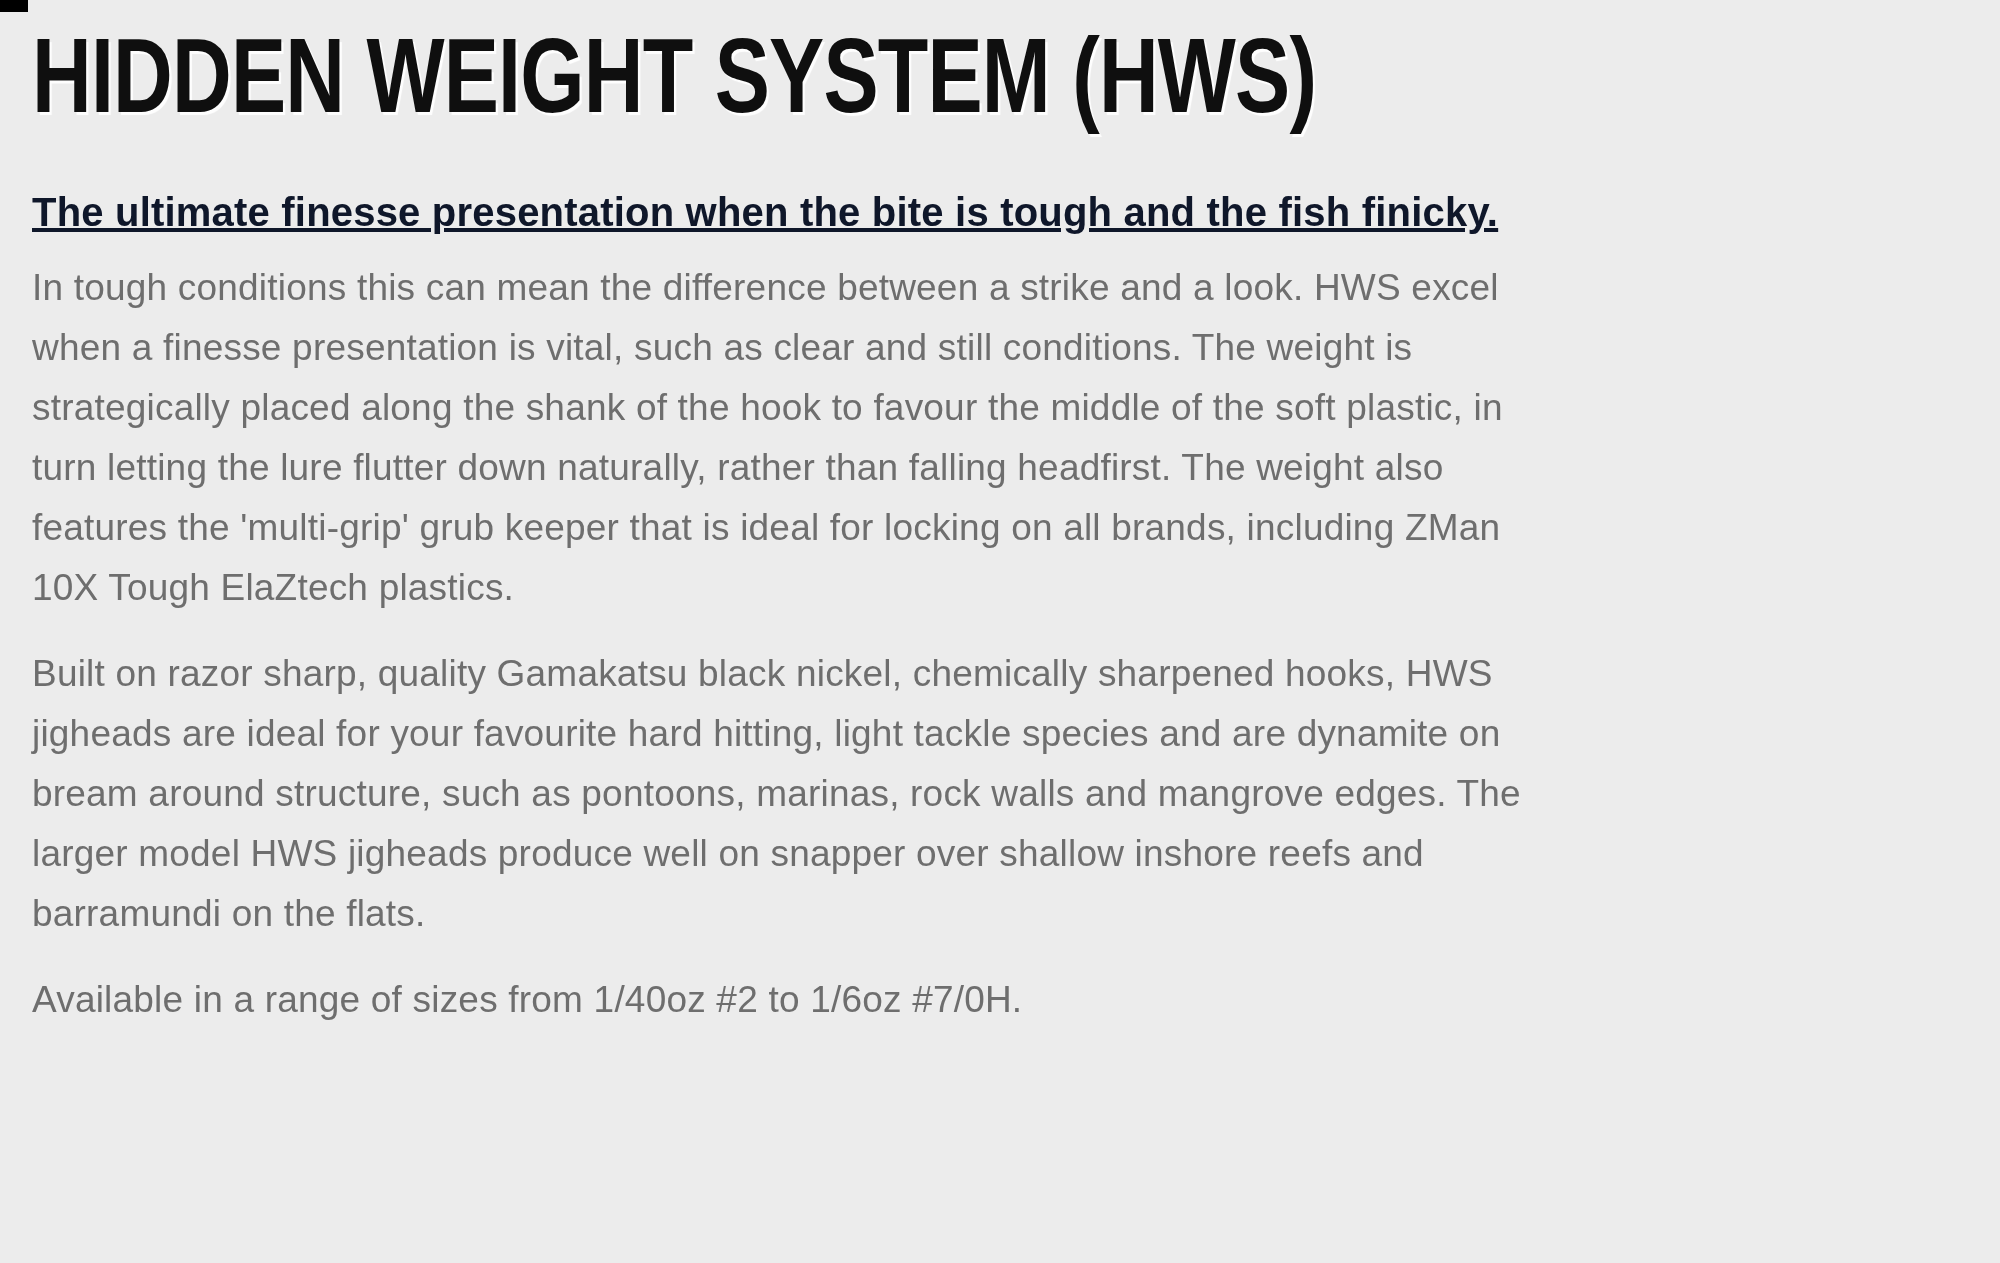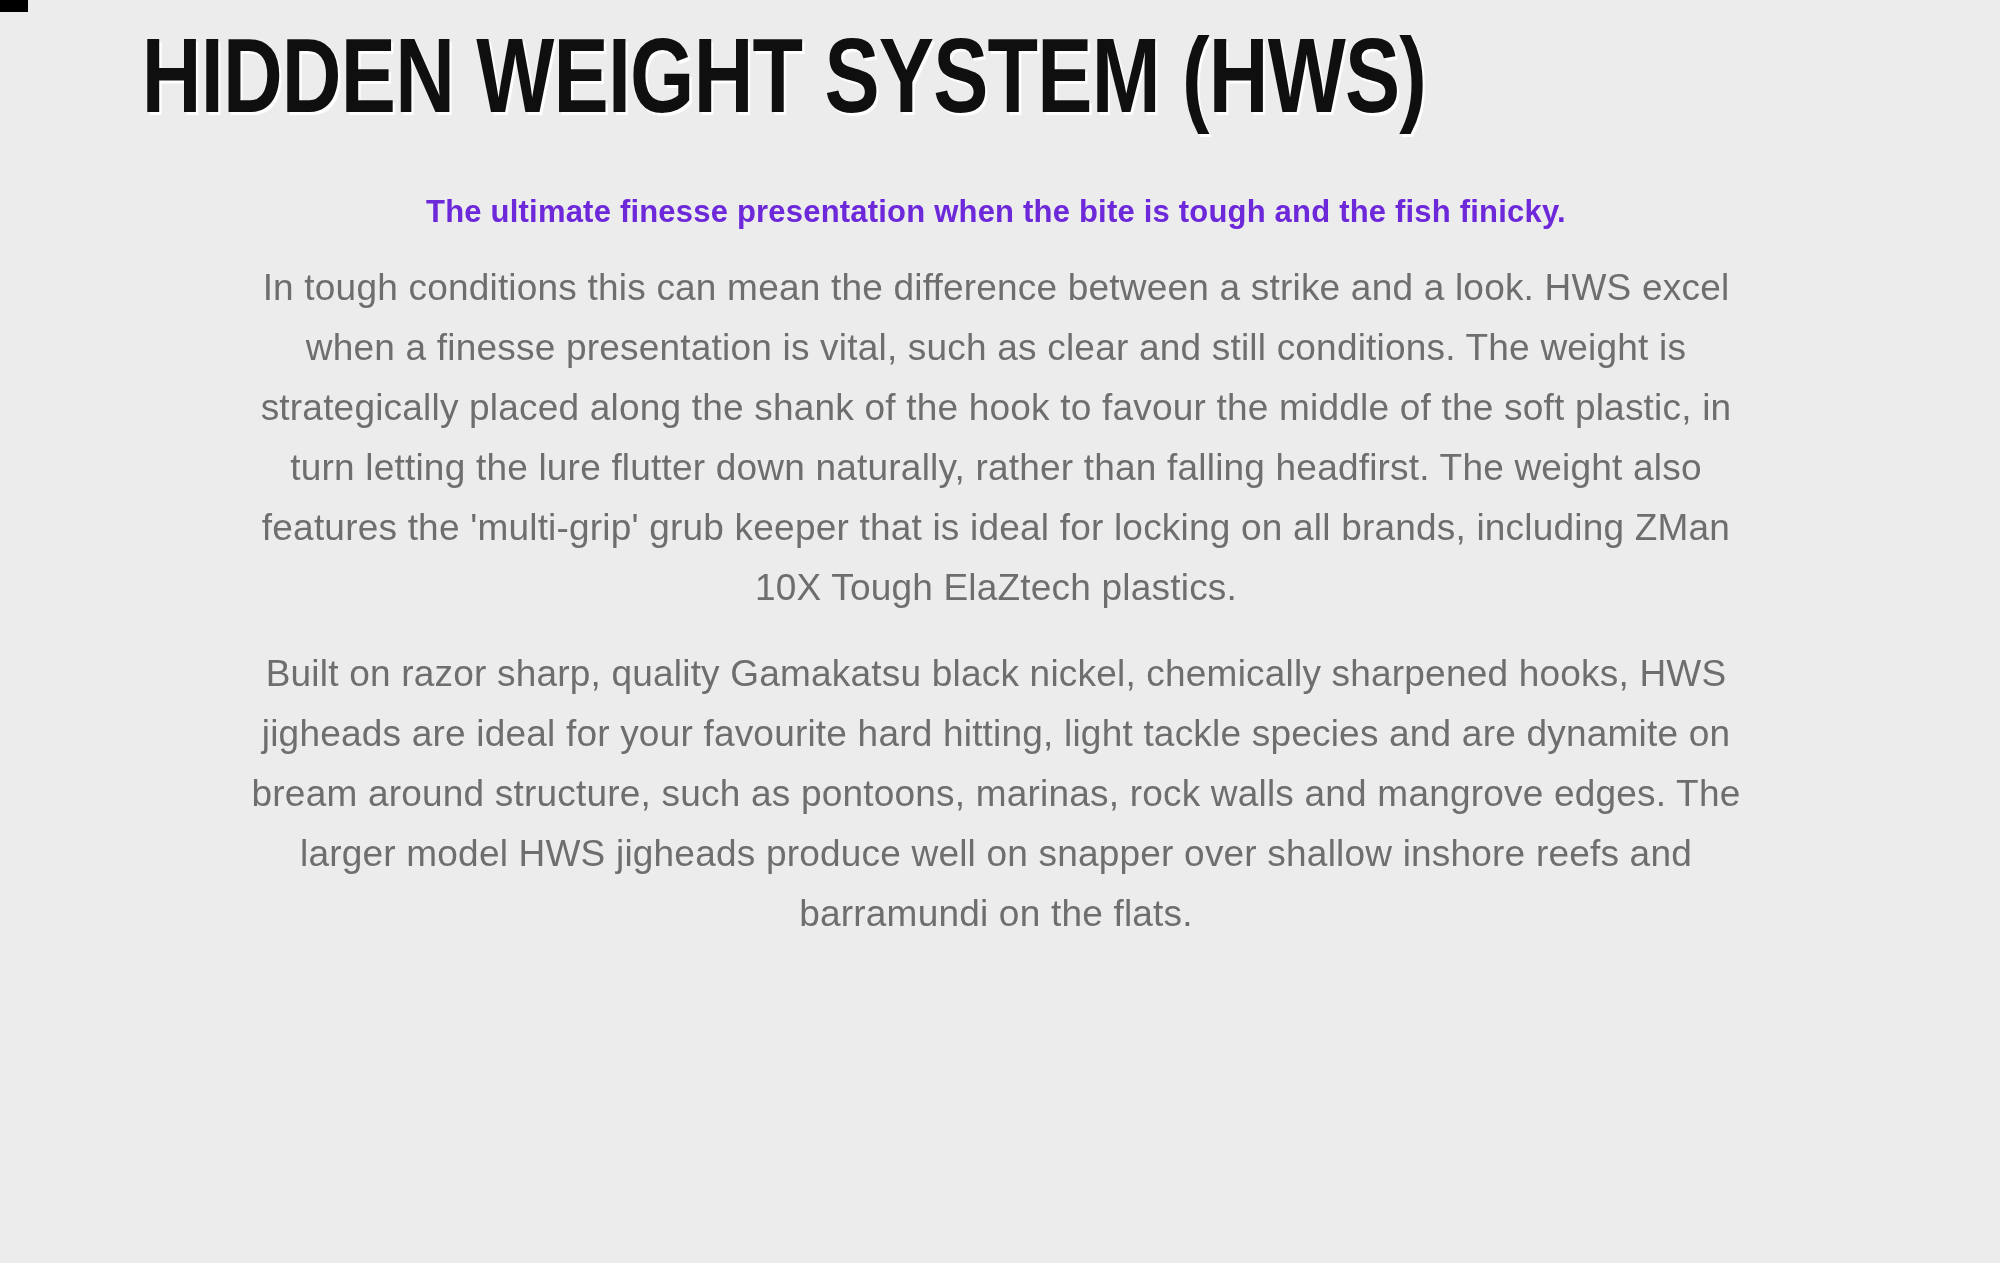--- a/index.html
+++ b/index.html
@@ -17,41 +17,41 @@
   .corner-artifact {
     position: absolute;
     left: 0;
     top: 0;
     width: 28px;
     height: 12px;
     background: #000000;
   }
   .content {
     padding: 14px 40px 0 32px;
-    text-align: center;
   }
   .page-title {
     margin: 8px 0 0 0;
     font-size: 106px;
     font-weight: bold;
     line-height: 1.0;
     color: #0f0f0f;
     letter-spacing: -1px;
     white-space: nowrap;
     transform: scaleX(0.78);
     transform-origin: 0 50%;
     text-shadow: 3px 3px 1px rgba(255,255,255,0.95);
   }
   .tagline {
     margin: 64px 0 26px 0;
-    font-size: 31px;
+    font-size: 40px;
     font-weight: bold;
     line-height: 40px;
-    color: #6d28d9;
+    color: #0f172a;
     letter-spacing: 0.2px;
+    text-decoration: underline;
   }
   .body-paragraph {
     margin: 0 0 26px 0;
     font-size: 37px;
     font-weight: normal;
     line-height: 60px;
     color: #6e6e6e;
     letter-spacing: 0.2px;
     white-space: pre-line;
   }
@@ -75,14 +75,15 @@
 features the 'multi-grip' grub keeper that is ideal for locking on all brands, including ZMan
 10X Tough ElaZtech plastics.</p>
 
   <p class="body-paragraph">Built on razor sharp, quality Gamakatsu black nickel, chemically sharpened hooks, HWS
 jigheads are ideal for your favourite hard hitting, light tackle species and are dynamite on
 bream around structure, such as pontoons, marinas, rock walls and mangrove edges. The
 larger model HWS jigheads produce well on snapper over shallow inshore reefs and
 barramundi on the flats.</p>
 
 
+  <p class="body-paragraph">Available in a range of sizes from 1/40oz #2 to 1/6oz #7/0H.</p>
 
 </main>
 
 </body></html>

